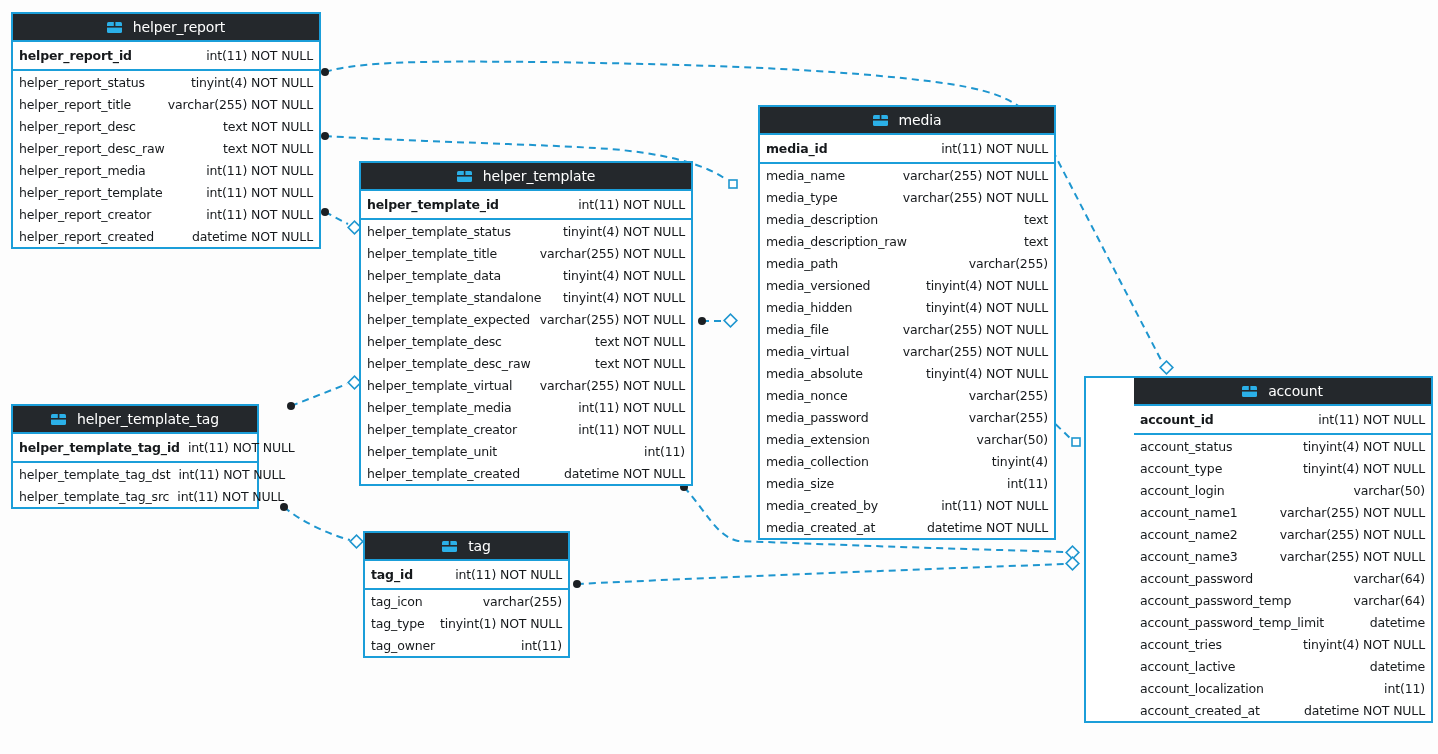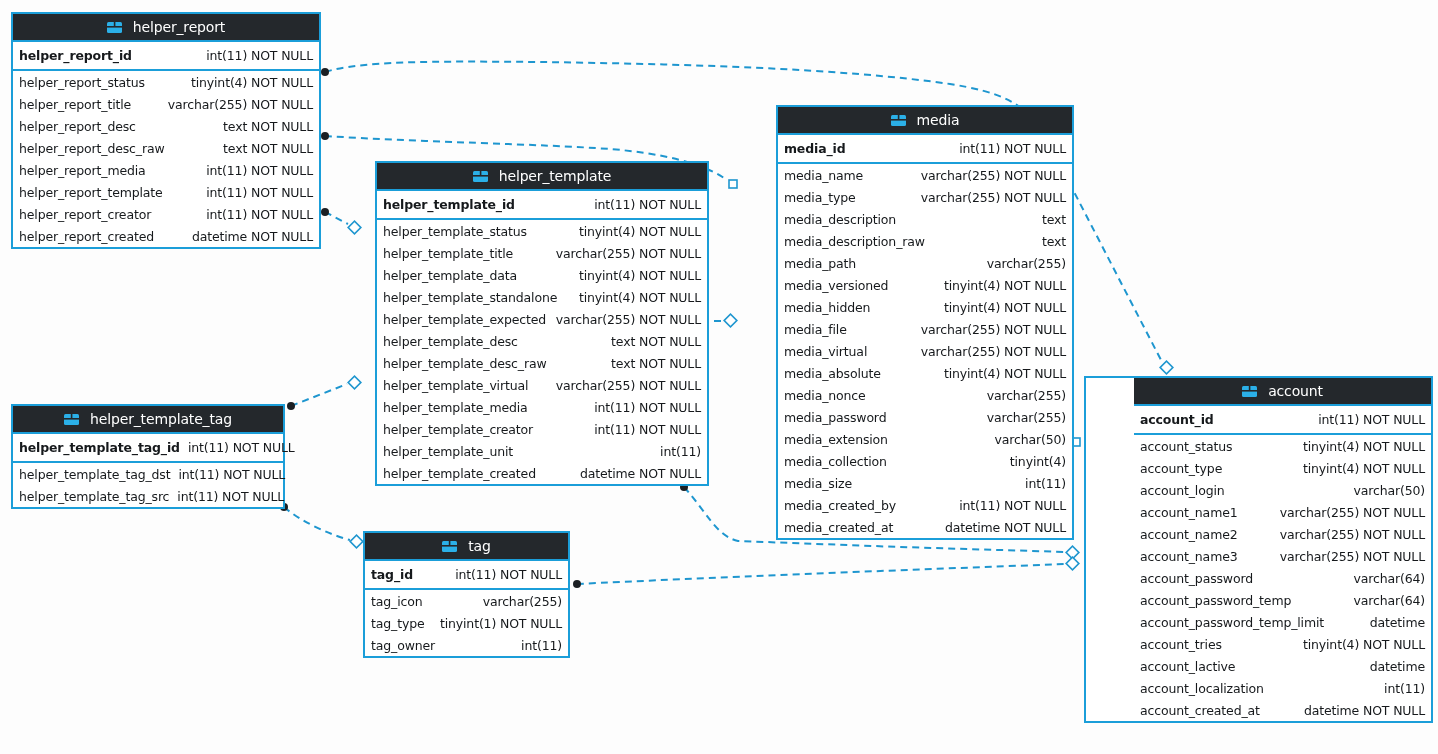--- a/index.html
+++ b/index.html
@@ -136,21 +136,21 @@
           <span class="field">helper_report_creator</span>
           <span class="type">int(11) NOT NULL</span>
         </div>
         <div class="row">
           <span class="field">helper_report_created</span>
           <span class="type">datetime NOT NULL</span>
         </div>
       </div>
   </div>
 
-  <div class="tbl" style="left:375px;top:161px;width:334px;">
+  <div class="tbl" style="left:359px;top:161px;width:334px;">
     <div class="hdr">
       <span class="ticon">
         <svg width="15" height="11">
             <rect x="0" y="0" width="15" height="11" rx="1.5" fill="#2bb0e8"></rect>
             <rect x="0" y="4" width="15" height="1.6" fill="#24282c"></rect>
             <rect x="6.8" y="0" width="1.6" height="4" fill="#24282c"></rect>
           </svg>
       </span>
       <span>helper_template</span>
     </div>
@@ -205,21 +205,21 @@
           <span class="field">helper_template_unit</span>
           <span class="type">int(11)</span>
         </div>
         <div class="row">
           <span class="field">helper_template_created</span>
           <span class="type">datetime NOT NULL</span>
         </div>
       </div>
   </div>
 
-  <div class="tbl" style="left:11px;top:404px;width:274px;">
+  <div class="tbl" style="left:11px;top:404px;width:248px;">
     <div class="hdr">
       <span class="ticon">
         <svg width="15" height="11">
             <rect x="0" y="0" width="15" height="11" rx="1.5" fill="#2bb0e8"></rect>
             <rect x="0" y="4" width="15" height="1.6" fill="#24282c"></rect>
             <rect x="6.8" y="0" width="1.6" height="4" fill="#24282c"></rect>
           </svg>
       </span>
       <span>helper_template_tag</span>
     </div>
@@ -267,21 +267,21 @@
           <span class="field">tag_type</span>
           <span class="type">tinyint(1) NOT NULL</span>
         </div>
         <div class="row">
           <span class="field">tag_owner</span>
           <span class="type">int(11)</span>
         </div>
       </div>
   </div>
 
-  <div class="tbl" style="left:776px;top:105px;width:298px;">
+  <div class="tbl" style="left:758px;top:105px;width:298px;">
     <div class="hdr">
       <span class="ticon">
         <svg width="15" height="11">
             <rect x="0" y="0" width="15" height="11" rx="1.5" fill="#2bb0e8"></rect>
             <rect x="0" y="4" width="15" height="1.6" fill="#24282c"></rect>
             <rect x="6.8" y="0" width="1.6" height="4" fill="#24282c"></rect>
           </svg>
       </span>
       <span>media</span>
     </div>

